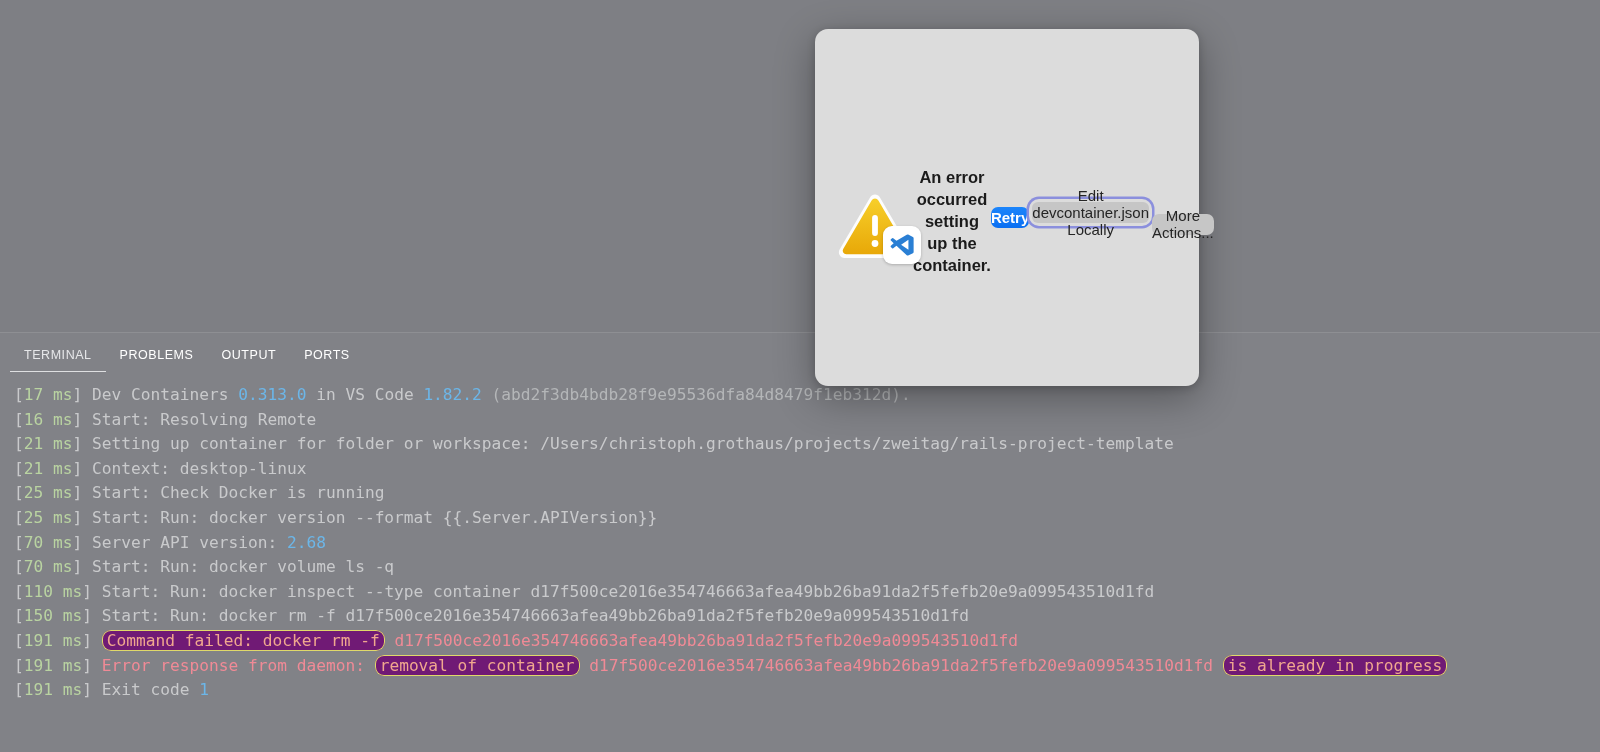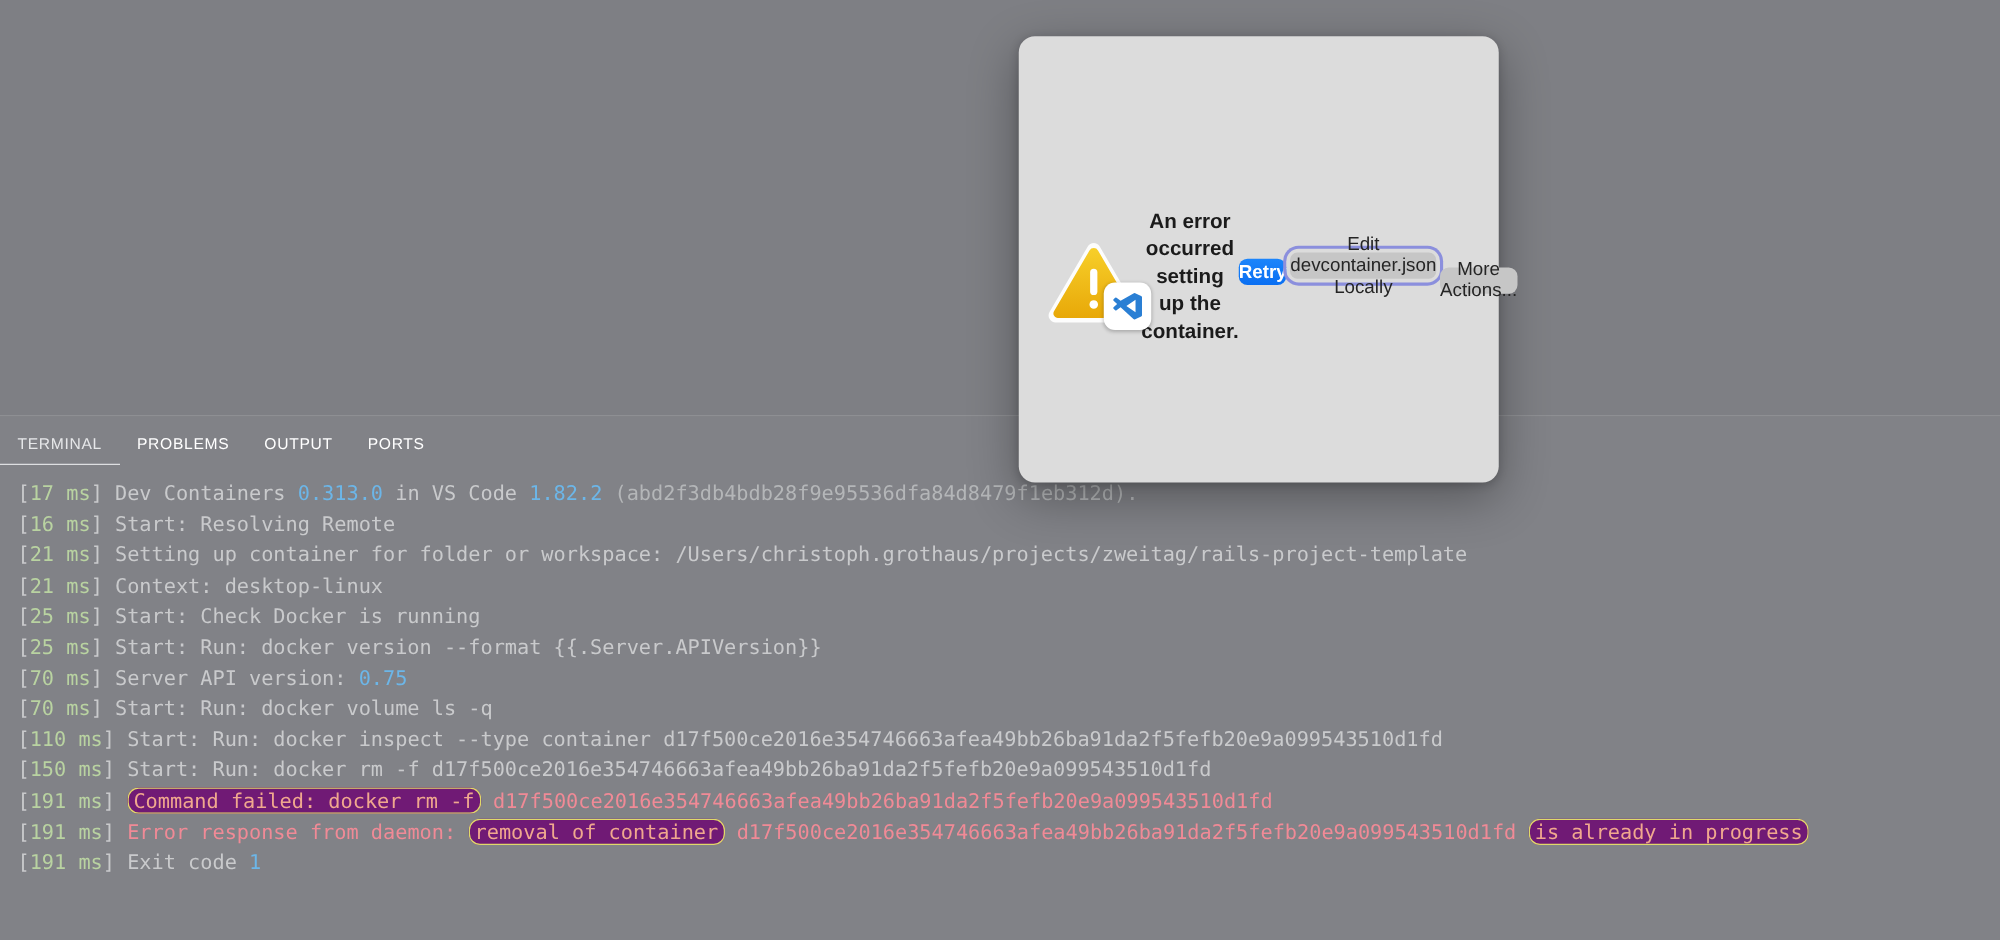--- a/index.html
+++ b/index.html
@@ -32,21 +32,21 @@
     background: #818287;
   }
 
   
   .panel-tabs {
     position: absolute;
     left: 0; top: 337px;
     width: 1600px; height: 36px;
     display: flex;
     align-items: center;
-    padding-left: 0;
+    padding-left: 10px;
   }
   .panel-tab {
     position: relative;
     font-size: 12.5px;
     letter-spacing: 0.55px;
     color: #ffffff;
     padding: 0 14px;
     height: 34px;
     line-height: 34px;
     cursor: pointer;
@@ -183,21 +183,21 @@
     <div class="panel-tab"><span>PORTS</span></div>
   </div>
 
 <div class="terminal" id="terminal">
     <div class="tline"><span class="ts">[<span class="n">17</span><span class="n"> ms</span>] </span><span class="txt">Dev Containers </span><span class="num">0.313.0</span><span class="txt"> in VS Code </span><span class="num">1.82.2</span><span class="dim"> (abd2f3db4bdb28f9e95536dfa84d8479f1eb312d).</span></div>
     <div class="tline"><span class="ts">[<span class="n">16</span><span class="n"> ms</span>] </span><span class="txt">Start: Resolving Remote</span></div>
     <div class="tline"><span class="ts">[<span class="n">21</span><span class="n"> ms</span>] </span><span class="txt">Setting up container for folder or workspace: /Users/christoph.grothaus/projects/zweitag/rails-project-template</span></div>
     <div class="tline"><span class="ts">[<span class="n">21</span><span class="n"> ms</span>] </span><span class="txt">Context: desktop-linux</span></div>
     <div class="tline"><span class="ts">[<span class="n">25</span><span class="n"> ms</span>] </span><span class="txt">Start: Check Docker is running</span></div>
     <div class="tline"><span class="ts">[<span class="n">25</span><span class="n"> ms</span>] </span><span class="txt">Start: Run: docker version --format {{.Server.APIVersion}}</span></div>
-    <div class="tline"><span class="ts">[<span class="n">70</span><span class="n"> ms</span>] </span><span class="txt">Server API version: </span><span class="num">0.75</span></div>
+    <div class="tline"><span class="ts">[<span class="n">70</span><span class="n"> ms</span>] </span><span class="txt">Server API version: </span><span class="num">2.68</span></div>
     <div class="tline"><span class="ts">[<span class="n">70</span><span class="n"> ms</span>] </span><span class="txt">Start: Run: docker volume ls -q</span></div>
     <div class="tline"><span class="ts">[<span class="n">110</span><span class="n"> ms</span>] </span><span class="txt">Start: Run: docker inspect --type container d17f500ce2016e354746663afea49bb26ba91da2f5fefb20e9a099543510d1fd</span></div>
     <div class="tline"><span class="ts">[<span class="n">150</span><span class="n"> ms</span>] </span><span class="txt">Start: Run: docker rm -f d17f500ce2016e354746663afea49bb26ba91da2f5fefb20e9a099543510d1fd</span></div>
     <div class="tline"><span class="ts">[<span class="n">191</span><span class="n"> ms</span>] </span><span class="hl">Command failed: docker rm -f</span><span class="err"> </span><span class="err">d17f500ce2016e354746663afea49bb26ba91da2f5fefb20e9a099543510d1fd</span></div>
     <div class="tline"><span class="ts">[<span class="n">191</span><span class="n"> ms</span>] </span><span class="err">Error response from daemon: </span><span class="hl">removal of container</span><span class="err"> d17f500ce2016e354746663afea49bb26ba91da2f5fefb20e9a099543510d1fd </span><span class="hl">is already in progress</span></div>
     <div class="tline"><span class="ts">[<span class="n">191</span><span class="n"> ms</span>] </span><span class="txt">Exit code </span><span class="num">1</span></div>
   </div>
 
 <div class="modal">
 

